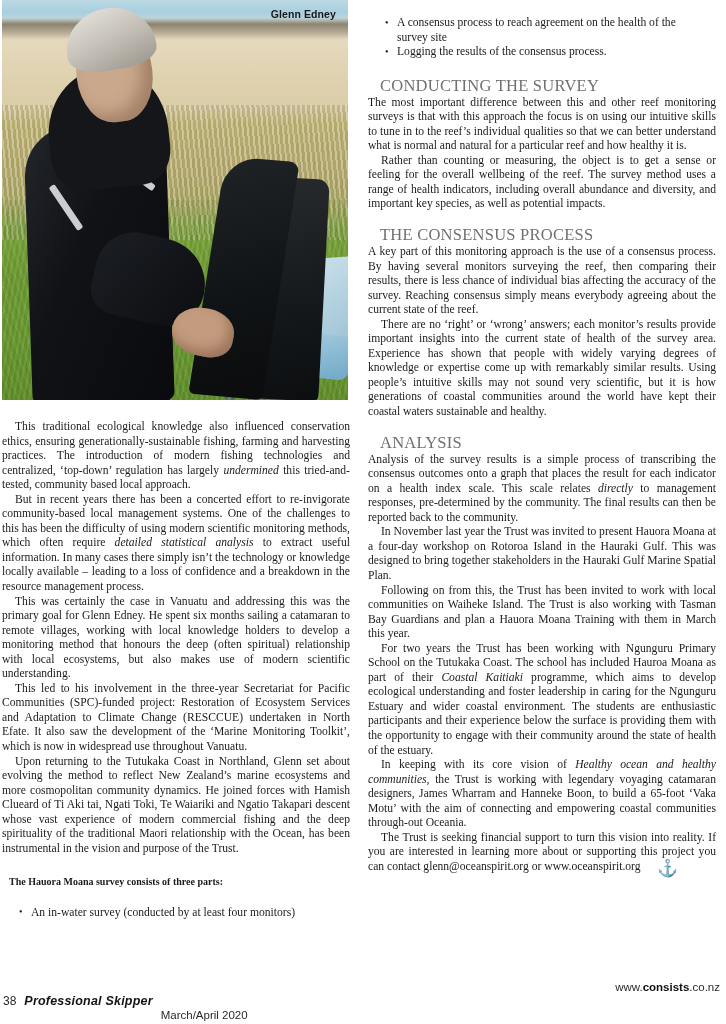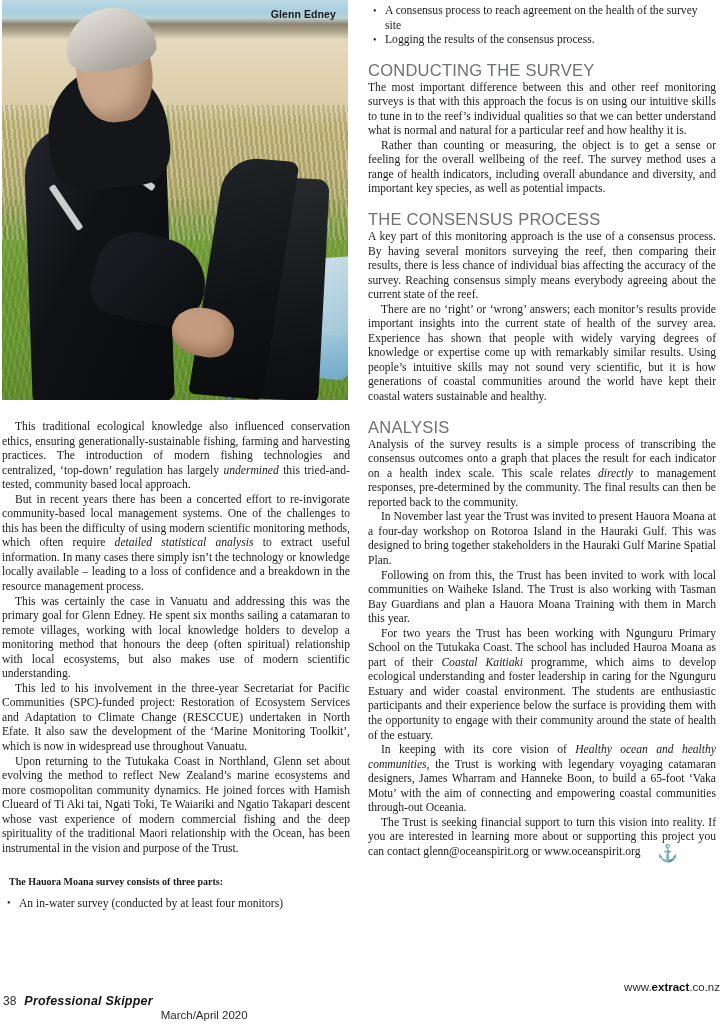--- a/index.html
+++ b/index.html
@@ -217,32 +217,32 @@
     line-height: 14.55px;
     text-align: justify;
     text-justify: inter-word;
     hyphens: none;
     margin: 0;
   }
   .body-block + .body-block { margin-top: 0; }
   .indent { text-indent: 13px; }
 
   .sec-head {
-    font-family: Liberation Sans, sans-serif;
+    font-family: Liberation Serif, serif;
     font-size: 16.5px;
     font-weight: 400;
     color: #6f7073;
     letter-spacing: .25px;
-    margin: 13px 0 1px 0;
+    margin: 13px 0 1px 12px;
     line-height: 19px;
   }
 
   ul.bullets {
     list-style: none;
-    margin: 4px;
+    margin: 16px;
     padding: 0;
   }
   ul.bullets li {
     position: relative;
     padding-left: 13px;
     font-size: 11.6px;
     line-height: 14.55px;
     text-align: left;
   }
   ul.bullets li::before {
@@ -382,16 +382,16 @@
       <span>The Trust is seeking financial support to turn this vision into reality. If you are interested in learning more about or supporting this project you can contact glenn@oceanspirit.org or www.oceanspirit.org</span><span class="anchor-icon">⚓</span>
     </p>
   </div>
 
   <div class="footer">
     <div class="footer-left">
       <span class="folio">38</span>
       <span class="pub-title">Professional Skipper</span>
       <span class="issue-date">March/April 2020</span>
     </div>
-    <div class="footer-right"><span>www.</span><b>extract</b><span>.co.nz</span></div>
+    <div class="footer-right"><span>www.</span><b>consists</b><span>.co.nz</span></div>
   </div>
 
 </div>
 
 </body></html>

